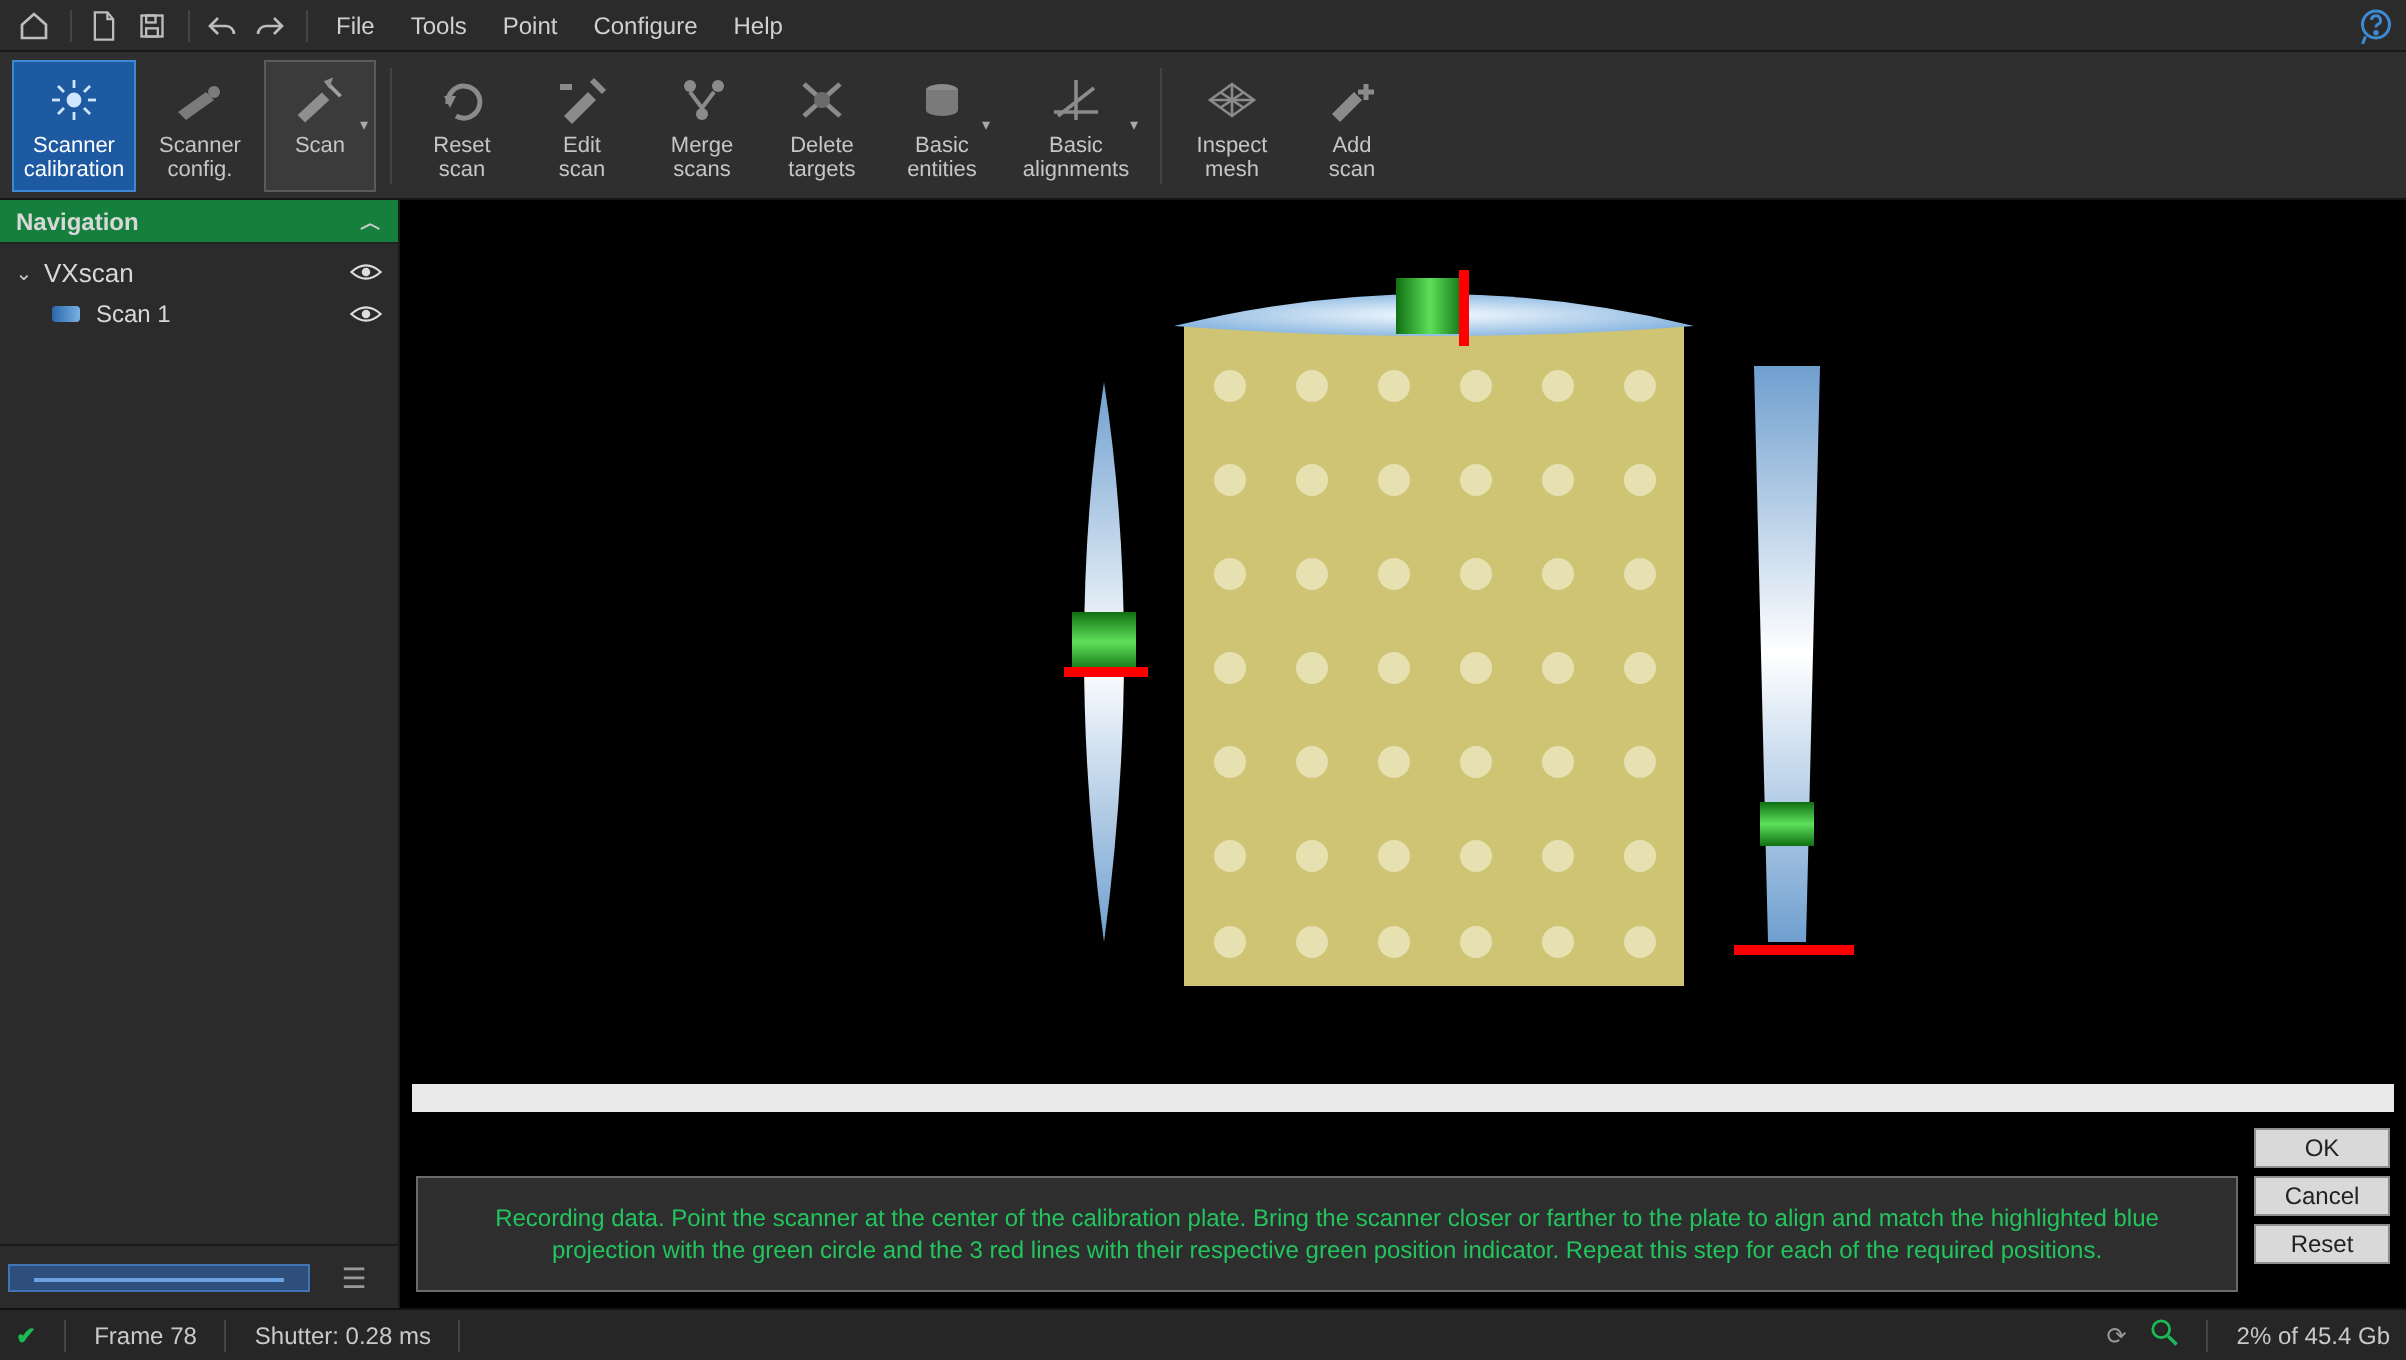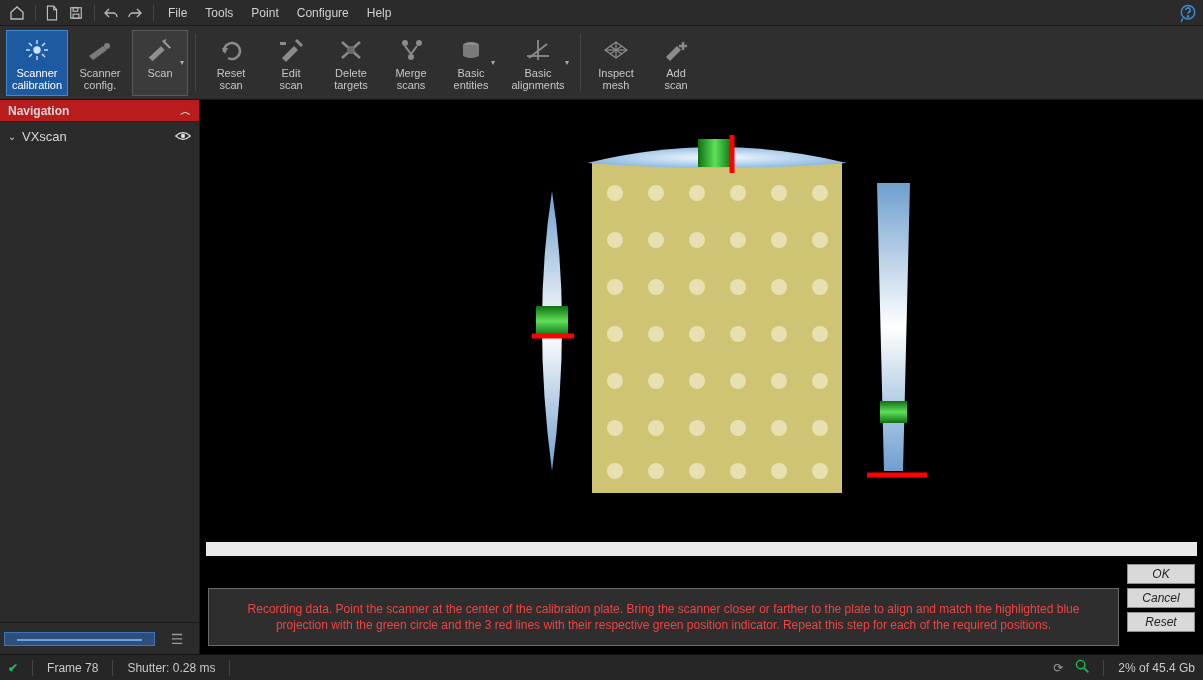--- a/index.html
+++ b/index.html
@@ -87,21 +87,21 @@
   
   .nav-panel {
     width: 200px;
     background: #2b2b2b;
     border-right: 1px solid #1a1a1a;
     display: flex;
     flex-direction: column;
   }
   .nav-header {
     height: 22px;
-    background: #b91c1c;
+    background: #15803d;
     padding: 0 8px;
     display:flex; align-items:center;
     font-weight: bold;
     border-bottom: 1px solid #222;
     position: relative;
   }
   .nav-header .chev { position:absolute; right:8px; top:4px; font-size:11px; color:#ccc; }
   .tree { padding: 4px 0; flex:1; }
   .tree-row {
     display:flex; align-items:center;
@@ -151,39 +151,38 @@
   .blank-strip { height:14px; background:#e9e9e9; margin: 0 6px; }
   .instruction-area {
     padding: 8px;
     display:flex;
     gap: 8px;
   }
   .instruction-box {
     flex:1;
     border: 1px solid #6a6a6a;
     background: #2e2e2e;
-    color:#ef4444;
+    color:#22c55e;
     display:flex;
     align-items:center;
     justify-content:center;
     text-align:center;
     padding: 12px 18px;
     font-size: 12px;
     line-height: 16px;
     margin-top: 24px;
   }
   .btn-stack { width: 68px; display:flex; flex-direction:column; gap:4px; }
   .btn-stack button {
     height: 20px;
     background: #d9d9d9;
     border: 1px solid #8f8f8f;
     color: #222;
     font-size: 12px;
     cursor: pointer;
-    font-style: italic;
   }
 
   
   .statusbar {
     height: 26px;
     background: #262626;
     border-top: 1px solid #111;
     display:flex;
     align-items:center;
     padding: 0 8px;
@@ -321,44 +320,44 @@
             <path d="M18 2 L24 8" stroke="#8b8b8b" stroke-width="3"></path>
             <rect x="2" y="4" width="6" height="3"></rect>
           </g>
         </svg>
     </div>
     <span style="white-space:pre-line">Edit
 scan</span>
   </div>
   <div class="btn">
     <div class="ic">
-      <svg width="26" height="24" viewBox="0 0 26 24">
-          <g stroke="#8b8b8b" stroke-width="2.5" fill="none">
-            <path d="M4 4 L22 20"></path>
-            <path d="M22 4 L4 20"></path>
-          </g>
-          <circle cx="13" cy="12" r="4" fill="#6b6b6b"></circle>
-        </svg>
-    </div>
-    <span style="white-space:pre-line">Delete
-targets</span>
-  </div>
-  <div class="btn">
-    <div class="ic">
       <svg width="28" height="24" viewBox="0 0 28 24">
           <g fill="#8b8b8b">
             <circle cx="8" cy="5" r="3"></circle>
             <circle cx="22" cy="5" r="3"></circle>
             <path d="M8 8 L14 16 L20 8" stroke="#8b8b8b" stroke-width="2" fill="none"></path>
             <circle cx="14" cy="19" r="3"></circle>
           </g>
         </svg>
     </div>
     <span style="white-space:pre-line">Merge
 scans</span>
+  </div>
+  <div class="btn">
+    <div class="ic">
+      <svg width="26" height="24" viewBox="0 0 26 24">
+          <g stroke="#8b8b8b" stroke-width="2.5" fill="none">
+            <path d="M4 4 L22 20"></path>
+            <path d="M22 4 L4 20"></path>
+          </g>
+          <circle cx="13" cy="12" r="4" fill="#6b6b6b"></circle>
+        </svg>
+    </div>
+    <span style="white-space:pre-line">Delete
+targets</span>
   </div>
   <div class="btn">
     <div class="ic">
       <svg width="26" height="24" viewBox="0 0 26 24">
           <ellipse cx="13" cy="7" rx="8" ry="3" fill="#8b8b8b"></ellipse>
           <path d="M5 7 L5 17 A8 3 0 0 0 21 17 L21 7" fill="#7a7a7a"></path>
         </svg>
     </div>
     <span style="white-space:pre-line">Basic
 entities</span>
@@ -415,20 +414,30 @@
 
   <div class="nav-panel">
     <div class="nav-header">
       <span>Navigation</span>
       <span class="chev">︿</span>
     </div>
     <div class="tree">
       <div class="tree-row lvl1">
         <span class="tw">⌄</span>
         <span class="lbl">VXscan</span>
+        <span class="eye">
+          <svg width="16" height="12" viewBox="0 0 24 16">
+              <path d="M1 8 Q12 -2 23 8 Q12 18 1 8 Z" fill="none" stroke="#ddd" stroke-width="1.6"></path>
+              <circle cx="12" cy="8" r="3.2" fill="#ddd"></circle>
+            </svg>
+        </span>
+      </div>
+      <div class="tree-row lvl2">
+        <span class="scan-ic"></span>
+        <span class="lbl">Scan 1</span>
         <span class="eye">
           <svg width="16" height="12" viewBox="0 0 24 16">
               <path d="M1 8 Q12 -2 23 8 Q12 18 1 8 Z" fill="none" stroke="#ddd" stroke-width="1.6"></path>
               <circle cx="12" cy="8" r="3.2" fill="#ddd"></circle>
             </svg>
         </span>
       </div>
     </div>
     <div class="nav-bottom">
       <div class="chip"></div>

